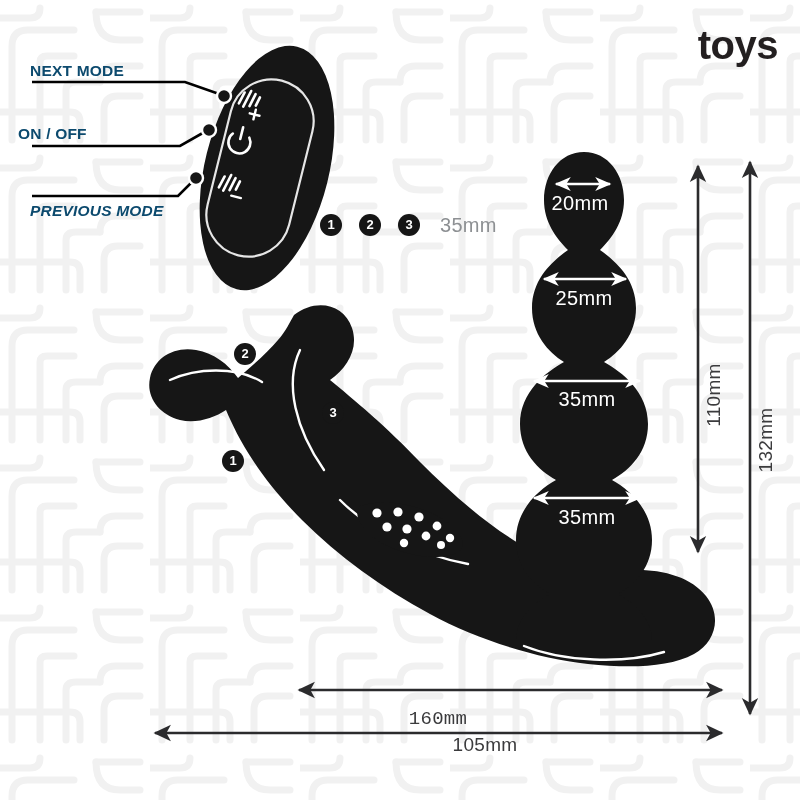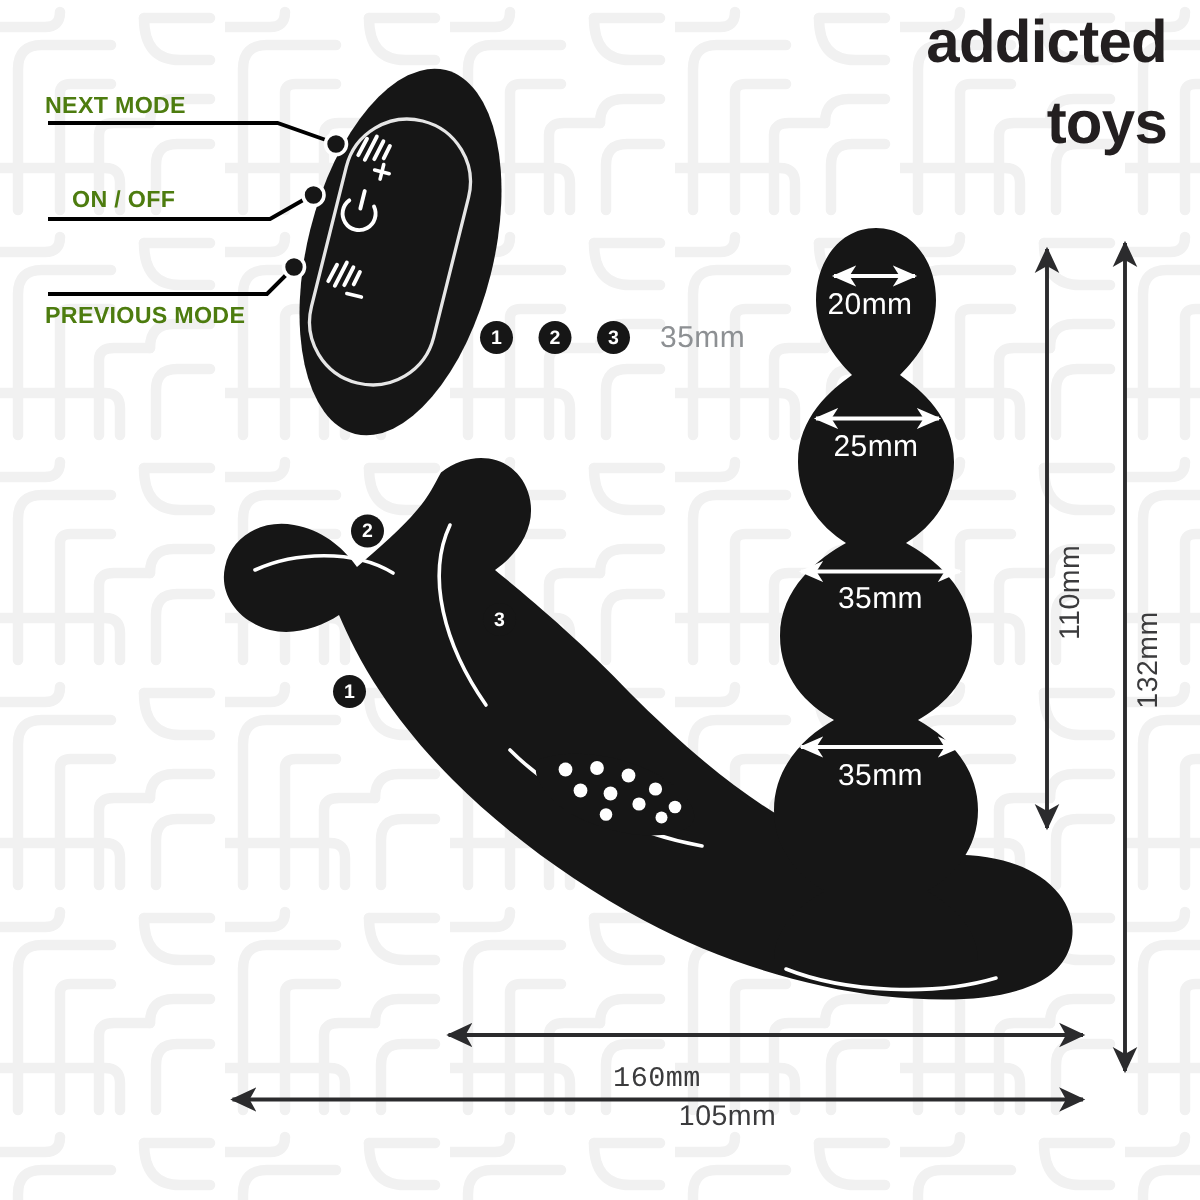--- a/index.html
+++ b/index.html
@@ -49,27 +49,27 @@
     font-weight: bold;
     letter-spacing: -0.5px;
     margin-top: 17px;
   }
 
   
   .callout-label {
     position: absolute;
     font-size: 15.5px;
     font-weight: bold;
-    color: #4d7c0f;
+    color: #0c4a6e;
     letter-spacing: 0.2px;
     white-space: nowrap;
   }
   #lbl-next   { left: 30px; top: 62px; }
-  #lbl-onoff  { left: 48px; top: 125px; }
-  #lbl-prev   { left: 30px; top: 202px; }
+  #lbl-onoff  { left: 18px; top: 125px; }
+  #lbl-prev   { left: 30px; top: 202px; font-style: italic; }
 
   
   #art {
     position: absolute;
     left: 0; top: 0;
     width: 800px; height: 800px;
   }
 
   
   .badge {
@@ -298,21 +298,20 @@
 
     <g stroke="#2b2b2d" stroke-width="2.6" fill="none">
       <line x1="698" y1="166" x2="698" y2="552" marker-start="url(#arrowStart)" marker-end="url(#arrowEnd)"></line>
       <line x1="750" y1="162" x2="750" y2="714" marker-start="url(#arrowStart)" marker-end="url(#arrowEnd)"></line>
       <line x1="299" y1="690" x2="722" y2="690" marker-start="url(#arrowStart)" marker-end="url(#arrowEnd)"></line>
       <line x1="155" y1="733" x2="722" y2="733" marker-start="url(#arrowStart)" marker-end="url(#arrowEnd)"></line>
     </g>
   </svg>
 
   <div id="logo">
-    <span class="l1">addicted</span>
     <span class="l2">toys</span>
   </div>
 
   <div class="callout-label" id="lbl-next">NEXT MODE</div>
   <div class="callout-label" id="lbl-onoff">ON / OFF</div>
   <div class="callout-label" id="lbl-prev">PREVIOUS MODE</div>
 
   <div class="badge" id="badge-k1">1</div>
   <div class="badge" id="badge-k2">2</div>
   <div class="badge" id="badge-k3">3</div>

